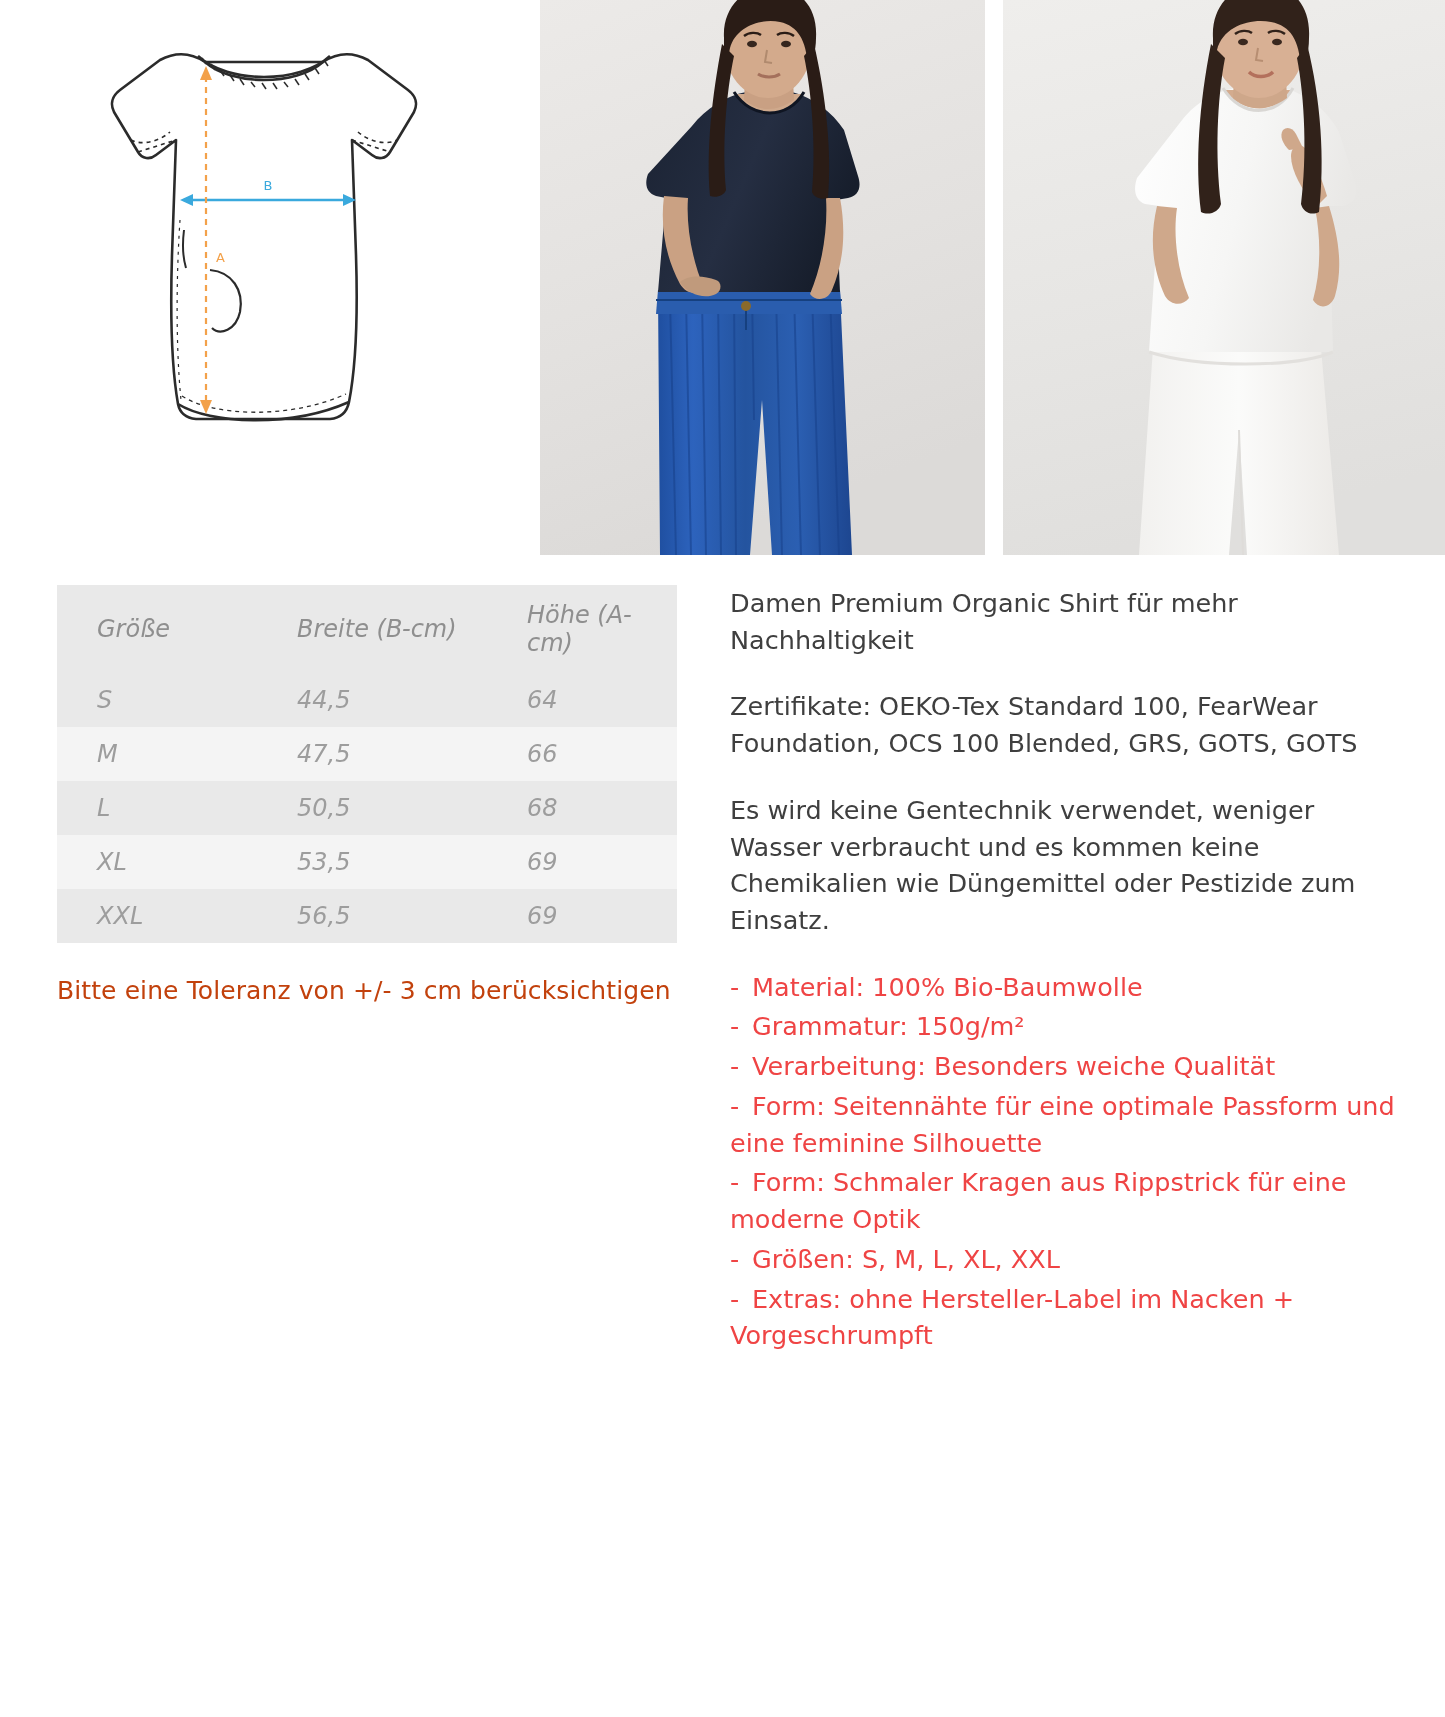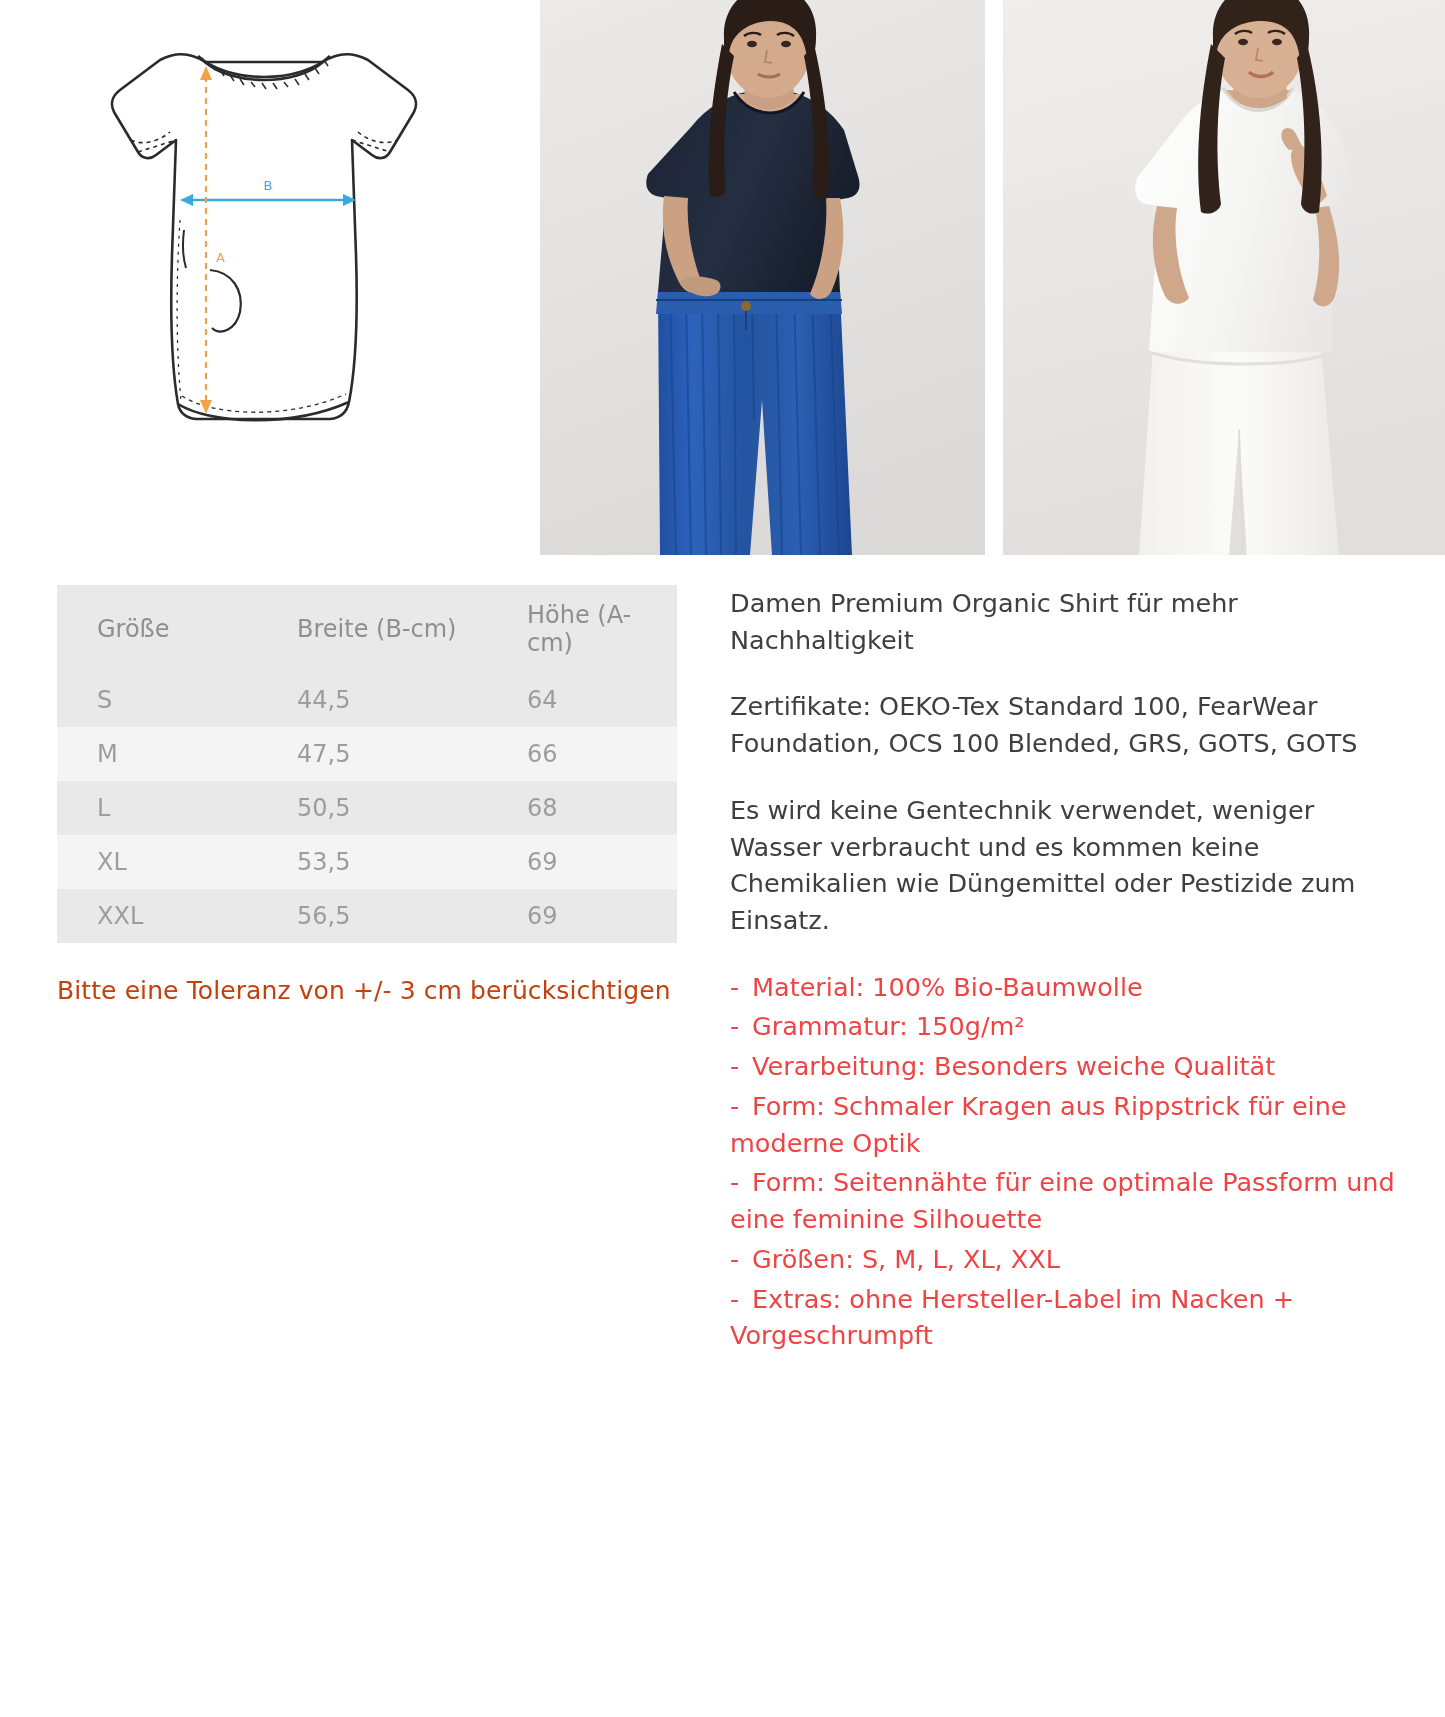--- a/index.html
+++ b/index.html
@@ -74,20 +74,21 @@
     flex: 0 0 715px;
     padding-right: 40px;
   }
 
   
   table.size-table {
     border-collapse: collapse;
     width: 620px;
     font-size: 24px;
     color: #9a9a9a;
+    font-style: italic;
   }
   table.size-table th {
     text-align: left;
     font-weight: normal;
     padding: 16px 0 16px 40px;
     background: #e9e9e9;
     color: #8f8f8f;
   }
   table.size-table td {
     text-align: left;
@@ -352,19 +353,19 @@
   </div>
 
   <div class="right-col desc">
     <p>Damen Premium Organic Shirt für mehr Nachhaltigkeit</p>
     <p>Zertifikate: OEKO-Tex Standard 100, FearWear Foundation, OCS 100 Blended, GRS, GOTS, GOTS</p>
     <p>Es wird keine Gentechnik verwendet, weniger Wasser verbraucht und es kommen keine Chemikalien wie Düngemittel oder Pestizide zum Einsatz.</p>
     <div class="bullets">
       <div><span class="dash">-</span><span>Material: 100% Bio-Baumwolle</span></div>
       <div><span class="dash">-</span><span>Grammatur: 150g/m²</span></div>
       <div><span class="dash">-</span><span>Verarbeitung: Besonders weiche Qualität</span></div>
+      <div><span class="dash">-</span><span>Form: Seitennähte für eine optimale Passform und eine feminine Silhouette</span></div>
       <div><span class="dash">-</span><span>Form: Schmaler Kragen aus Rippstrick für eine moderne Optik</span></div>
-      <div><span class="dash">-</span><span>Form: Seitennähte für eine optimale Passform und eine feminine Silhouette</span></div>
       <div><span class="dash">-</span><span>Größen:  S, M, L, XL, XXL</span></div>
       <div><span class="dash">-</span><span>Extras: ohne Hersteller-Label im Nacken + Vorgeschrumpft</span></div>
     </div>
   </div>
 </div>
 
 </body></html>

